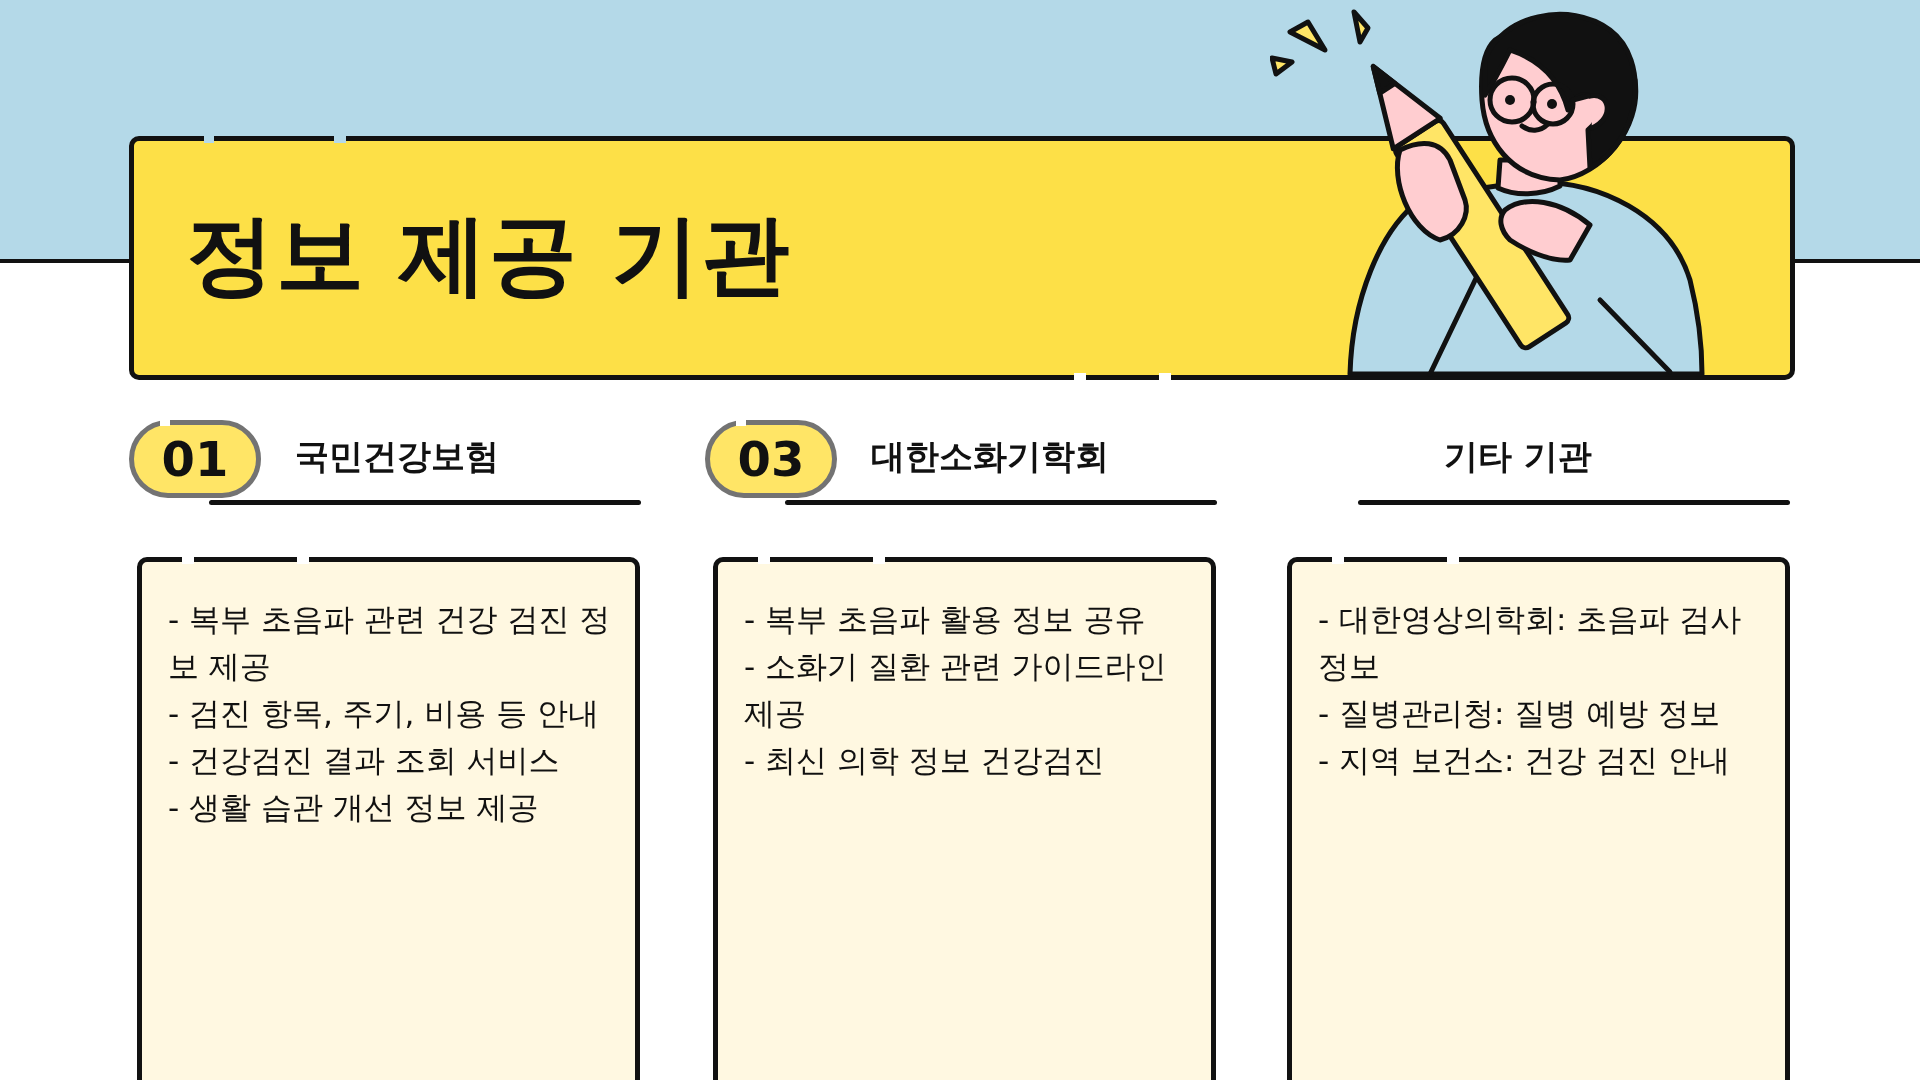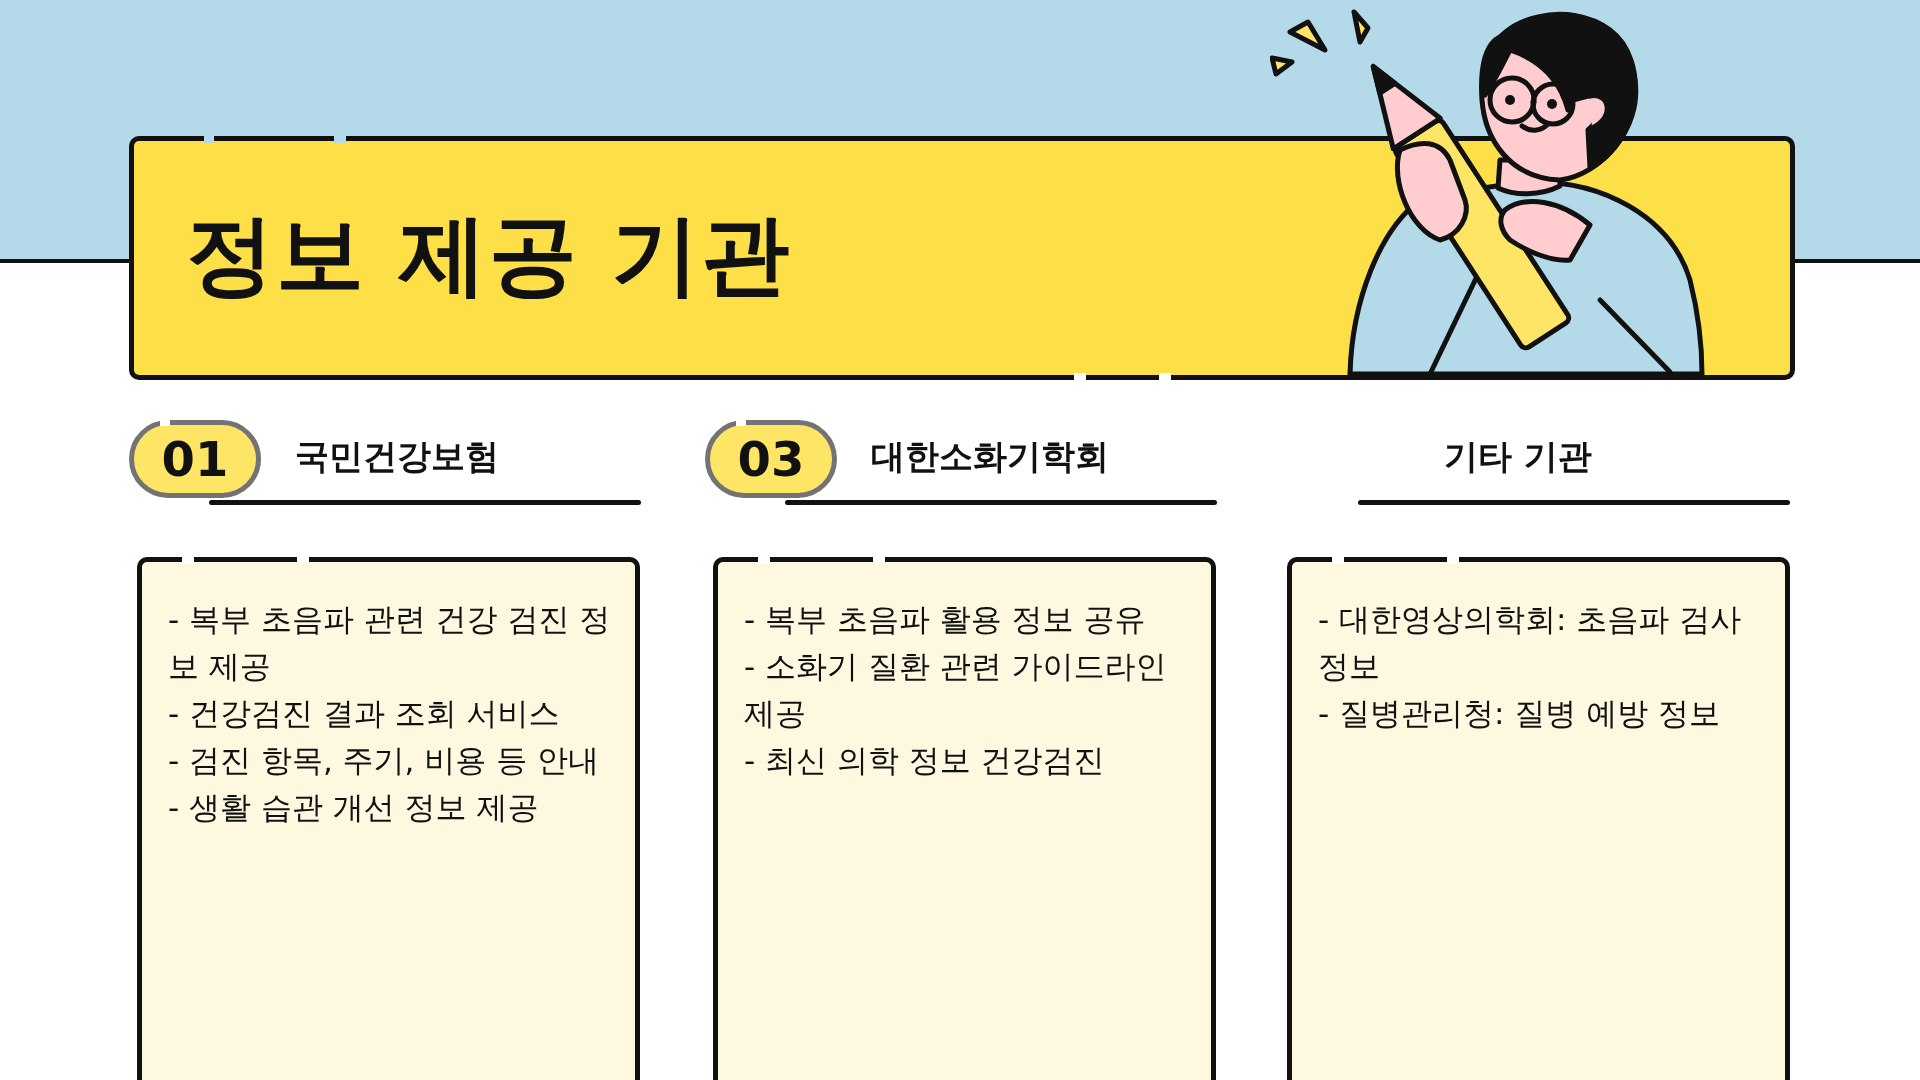--- a/index.html
+++ b/index.html
@@ -114,22 +114,22 @@
   <div class="section-title">국민건강보험</div>
   <div class="underline"></div>
 </div>
 <div class="card" style="left:137px;">
   <div class="gap top" style="left:40px;width:12px;"></div>
   <div class="gap top" style="left:155px;width:12px;"></div>
   <div class="gap bot" style="left:395px;width:10px;"></div>
   <div class="gap bot" style="left:430px;width:10px;"></div>
   <ul>
     <li>- 복부 초음파 관련 건강 검진 정보 제공</li>
+    <li>- 검진 항목, 주기, 비용 등 안내</li>
     <li>- 건강검진 결과 조회 서비스</li>
-    <li>- 검진 항목, 주기, 비용 등 안내</li>
     <li>- 생활 습관 개선 정보 제공</li>
   </ul>
 </div>
 
 <div class="section" style="left:705px;">
   <div class="pill">
     <span class="gap"></span>
     <span>03</span>
   </div>
   <div class="section-title">대한소화기학회</div>
@@ -152,14 +152,15 @@
   <div class="underline"></div>
 </div>
 <div class="card" style="left:1287px;">
   <div class="gap top" style="left:40px;width:12px;"></div>
   <div class="gap top" style="left:155px;width:12px;"></div>
   <div class="gap bot" style="left:395px;width:10px;"></div>
   <div class="gap bot" style="left:430px;width:10px;"></div>
   <ul>
     <li>- 대한영상의학회: 초음파 검사 정보</li>
     <li>- 질병관리청: 질병 예방 정보</li>
+    <li>- 지역 보건소: 건강 검진 안내</li>
   </ul>
 </div>
 
 </body></html>

